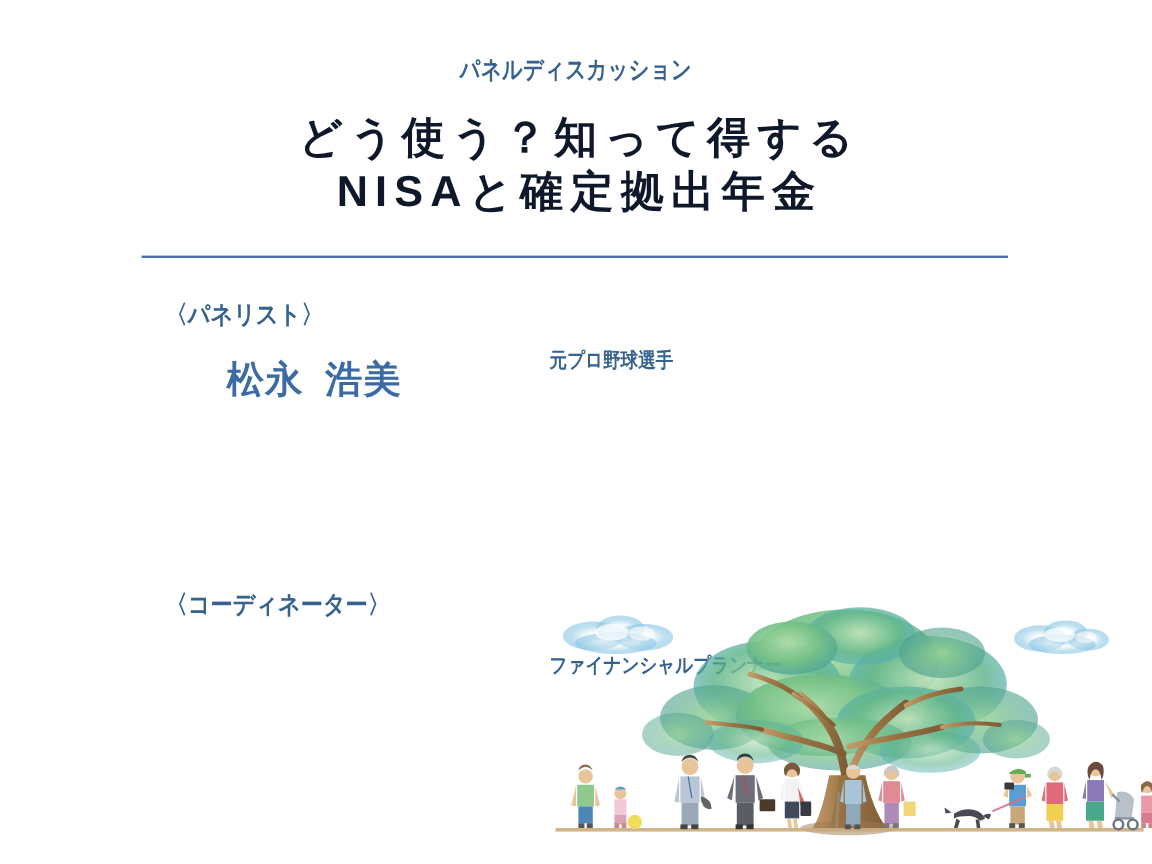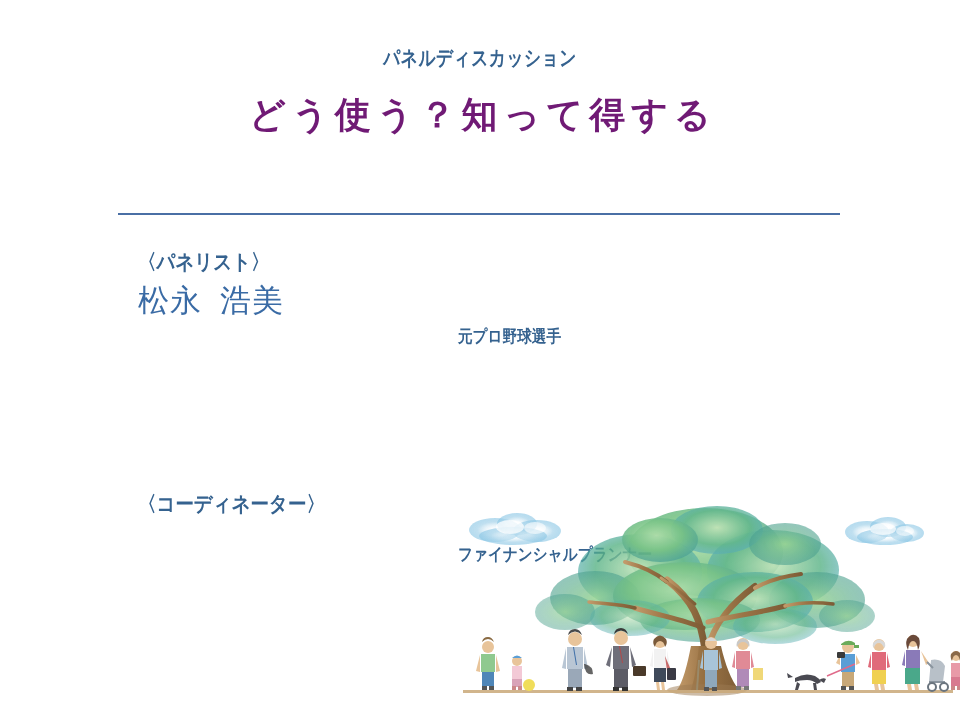--- a/index.html
+++ b/index.html
@@ -37,21 +37,21 @@
   .title-block {
     position: absolute;
     left: 0;
     top: 92px;
     width: 960px;
     text-align: center;
   }
   .title-line {
     font-size: 36px;
     font-weight: bold;
-    color: #701a75;
+    color: #0f172a;
     letter-spacing: 6px;
     line-height: 1.26;
     white-space: nowrap;
     text-indent: 6px;
   }
 
   .divider {
     position: absolute;
     left: 118px;
     top: 213px;
@@ -76,25 +76,25 @@
 
   .person {
     position: absolute;
     left: 138px;
     width: 810px;
     height: 56px;
   }
   .person .name {
     position: absolute;
     left: 0;
-    top: 0;
+    top: 16px;
     width: 248px;
-    text-align: left;
+    text-align: center;
     font-size: 31px;
-    font-weight: normal;
+    font-weight: bold;
     color: #3a6ba5;
     letter-spacing: 1px;
     white-space: nowrap;
   }
   .person .name .gap { display: inline-block; width: 18px; }
   .person .affil {
     position: absolute;
     left: 320px;
     top: 4px;
     width: 490px;
@@ -108,21 +108,21 @@
     transform: scaleX(0.86);
     transform-origin: left top;
     white-space: nowrap;
   }
 
   .p1 { top: 280px; }
   .p2 { top: 343px; }
   .p3 { top: 407px; }
   .p4 { top: 534px; }
 
-  .p1 .affil { top: 10px; margin-top: 36px; }
+  .p1 .affil { top: 10px; }
   .p4 .affil { top: 10px; }
 
   
   .illustration {
     position: absolute;
     left: 455px;
     top: 500px;
     width: 505px;
     height: 220px;
     pointer-events: none;
@@ -131,20 +131,21 @@
 </style>
 </head>
 <body>
 
 <div id="slide">
 
   <div class="kicker">パネルディスカッション</div>
 
   <div class="title-block">
     <div class="title-line">どう使う？知って得する</div>
+    <div class="title-line">NISAと確定拠出年金</div>
   </div>
 
   <div class="divider"></div>
 
   <div class="section-label label-panelist">〈パネリスト〉</div>
 
   <div class="person p1">
     <div class="name"><span>松永</span><span class="gap"></span><span>浩美</span></div>
     <div class="affil">
       <div class="affil-line">元プロ野球選手</div>

